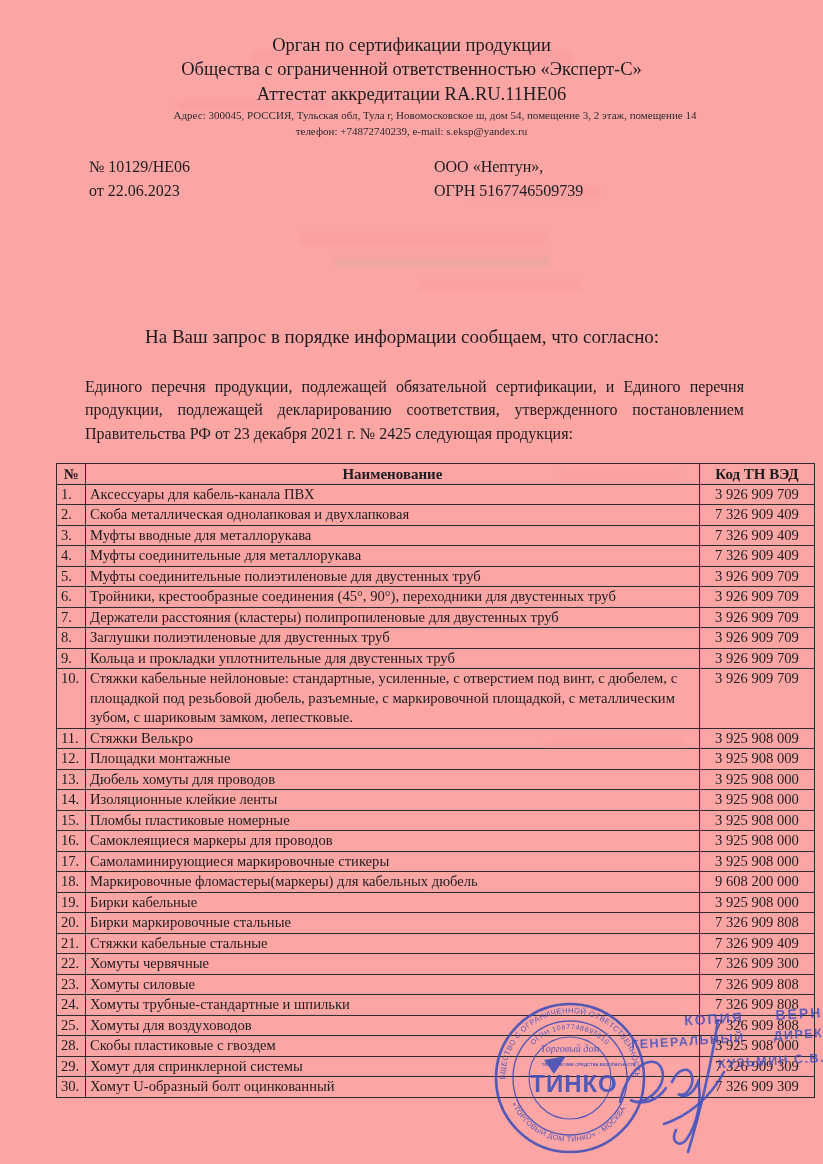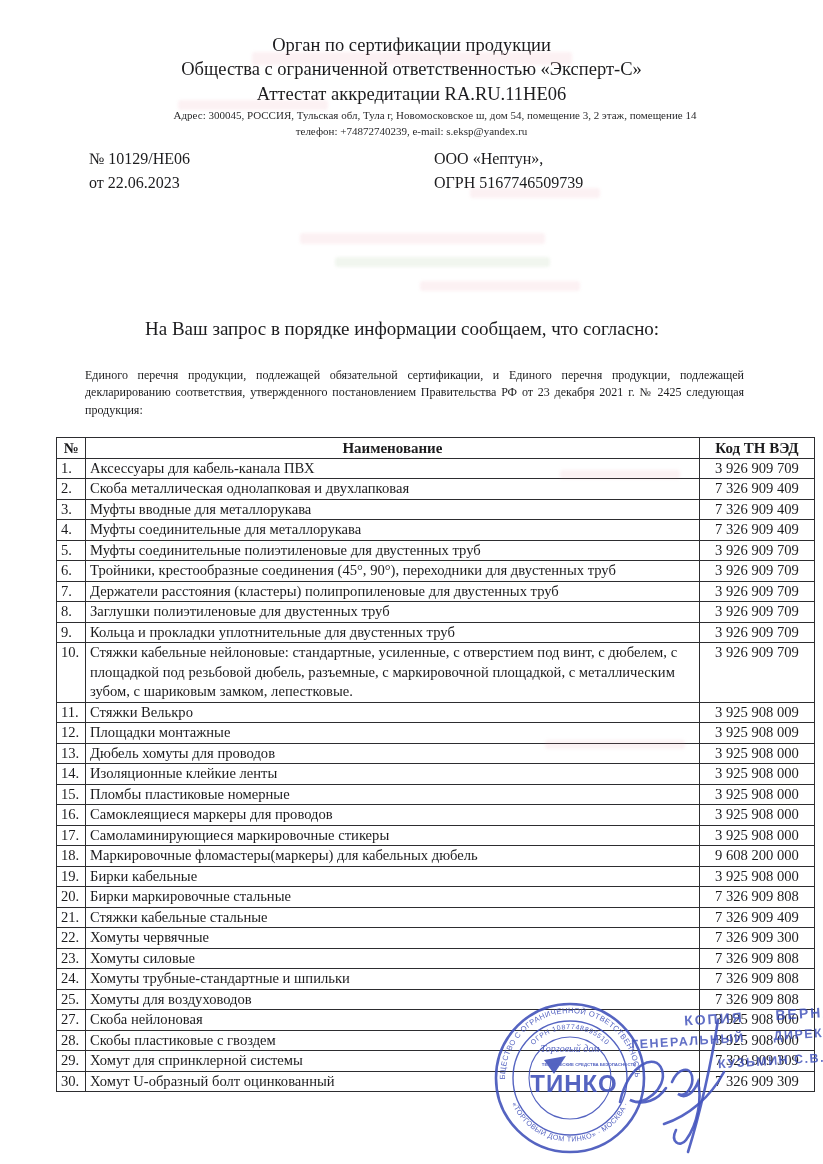--- a/index.html
+++ b/index.html
@@ -1,36 +1,36 @@
 <!DOCTYPE html>
 <html><head>
 <meta charset="utf-8">
 <style>
   html,body{margin:0;padding:0;background:#e8e8e6;}
   .page{
     position:relative;
     width:823px;height:1164px;
     margin:0 auto;
-    background:#ffffff;
+    background:#fca5a5;
     font-family:"Liberation Serif", serif;
     color:#1c1c1e;
     overflow:hidden;
   }
   
   .letterhead{padding-top:33px;text-align:center;line-height:1.32;}
   .letterhead .big{font-size:18.5px;}
   .letterhead .small{font-size:11px;line-height:1.4;color:#2a2a2c;}
   .letterhead .small.first{margin-top:2px;padding-left:47px;}
   
-  .ref{position:relative;height:66px;margin-top:8px;font-size:16px;line-height:1.5;}
+  .ref{position:relative;height:66px;margin-top:16px;font-size:16px;line-height:1.5;}
   .ref-left{position:absolute;left:89px;top:0;}
   .ref-right{position:absolute;left:434px;top:0;}
   
   .p1{margin:102px 58px 0 85px;font-size:19px;text-indent:60px;line-height:1.45;}
-  .p2{margin:24px 79px 0 85px;font-size:12px;line-height:1.48;text-align:justify;}
+  .p2{margin:24px 79px 0 85px;font-size:16px;line-height:1.48;text-align:justify;}
   
   table.products{
     border-collapse:collapse;
     margin:17px 8px 0 56px;
     width:759px;
     table-layout:fixed;
     font-size:14.6px;
   }
   table.products th, table.products td{
     border:1px solid #2d2d30;
@@ -232,25 +232,20 @@
         </tr>
         <tr>
           <td class="cell-num">24.</td>
           <td class="cell-name">Хомуты трубные-стандартные и шпильки</td>
           <td class="cell-code">7 326 909 808</td>
         </tr>
         <tr>
           <td class="cell-num">25.</td>
           <td class="cell-name">Хомуты для воздуховодов</td>
           <td class="cell-code">7 326 909 808</td>
-        </tr>
-        <tr>
-          <td class="cell-num">27.</td>
-          <td class="cell-name">Скоба нейлоновая</td>
-          <td class="cell-code">3 925 908 000</td>
         </tr>
         <tr>
           <td class="cell-num">28.</td>
           <td class="cell-name">Скобы пластиковые с гвоздем</td>
           <td class="cell-code">3 925 908 000</td>
         </tr>
         <tr>
           <td class="cell-num">29.</td>
           <td class="cell-name">Хомут для спринклерной системы</td>
           <td class="cell-code">7 326 909 309</td>

